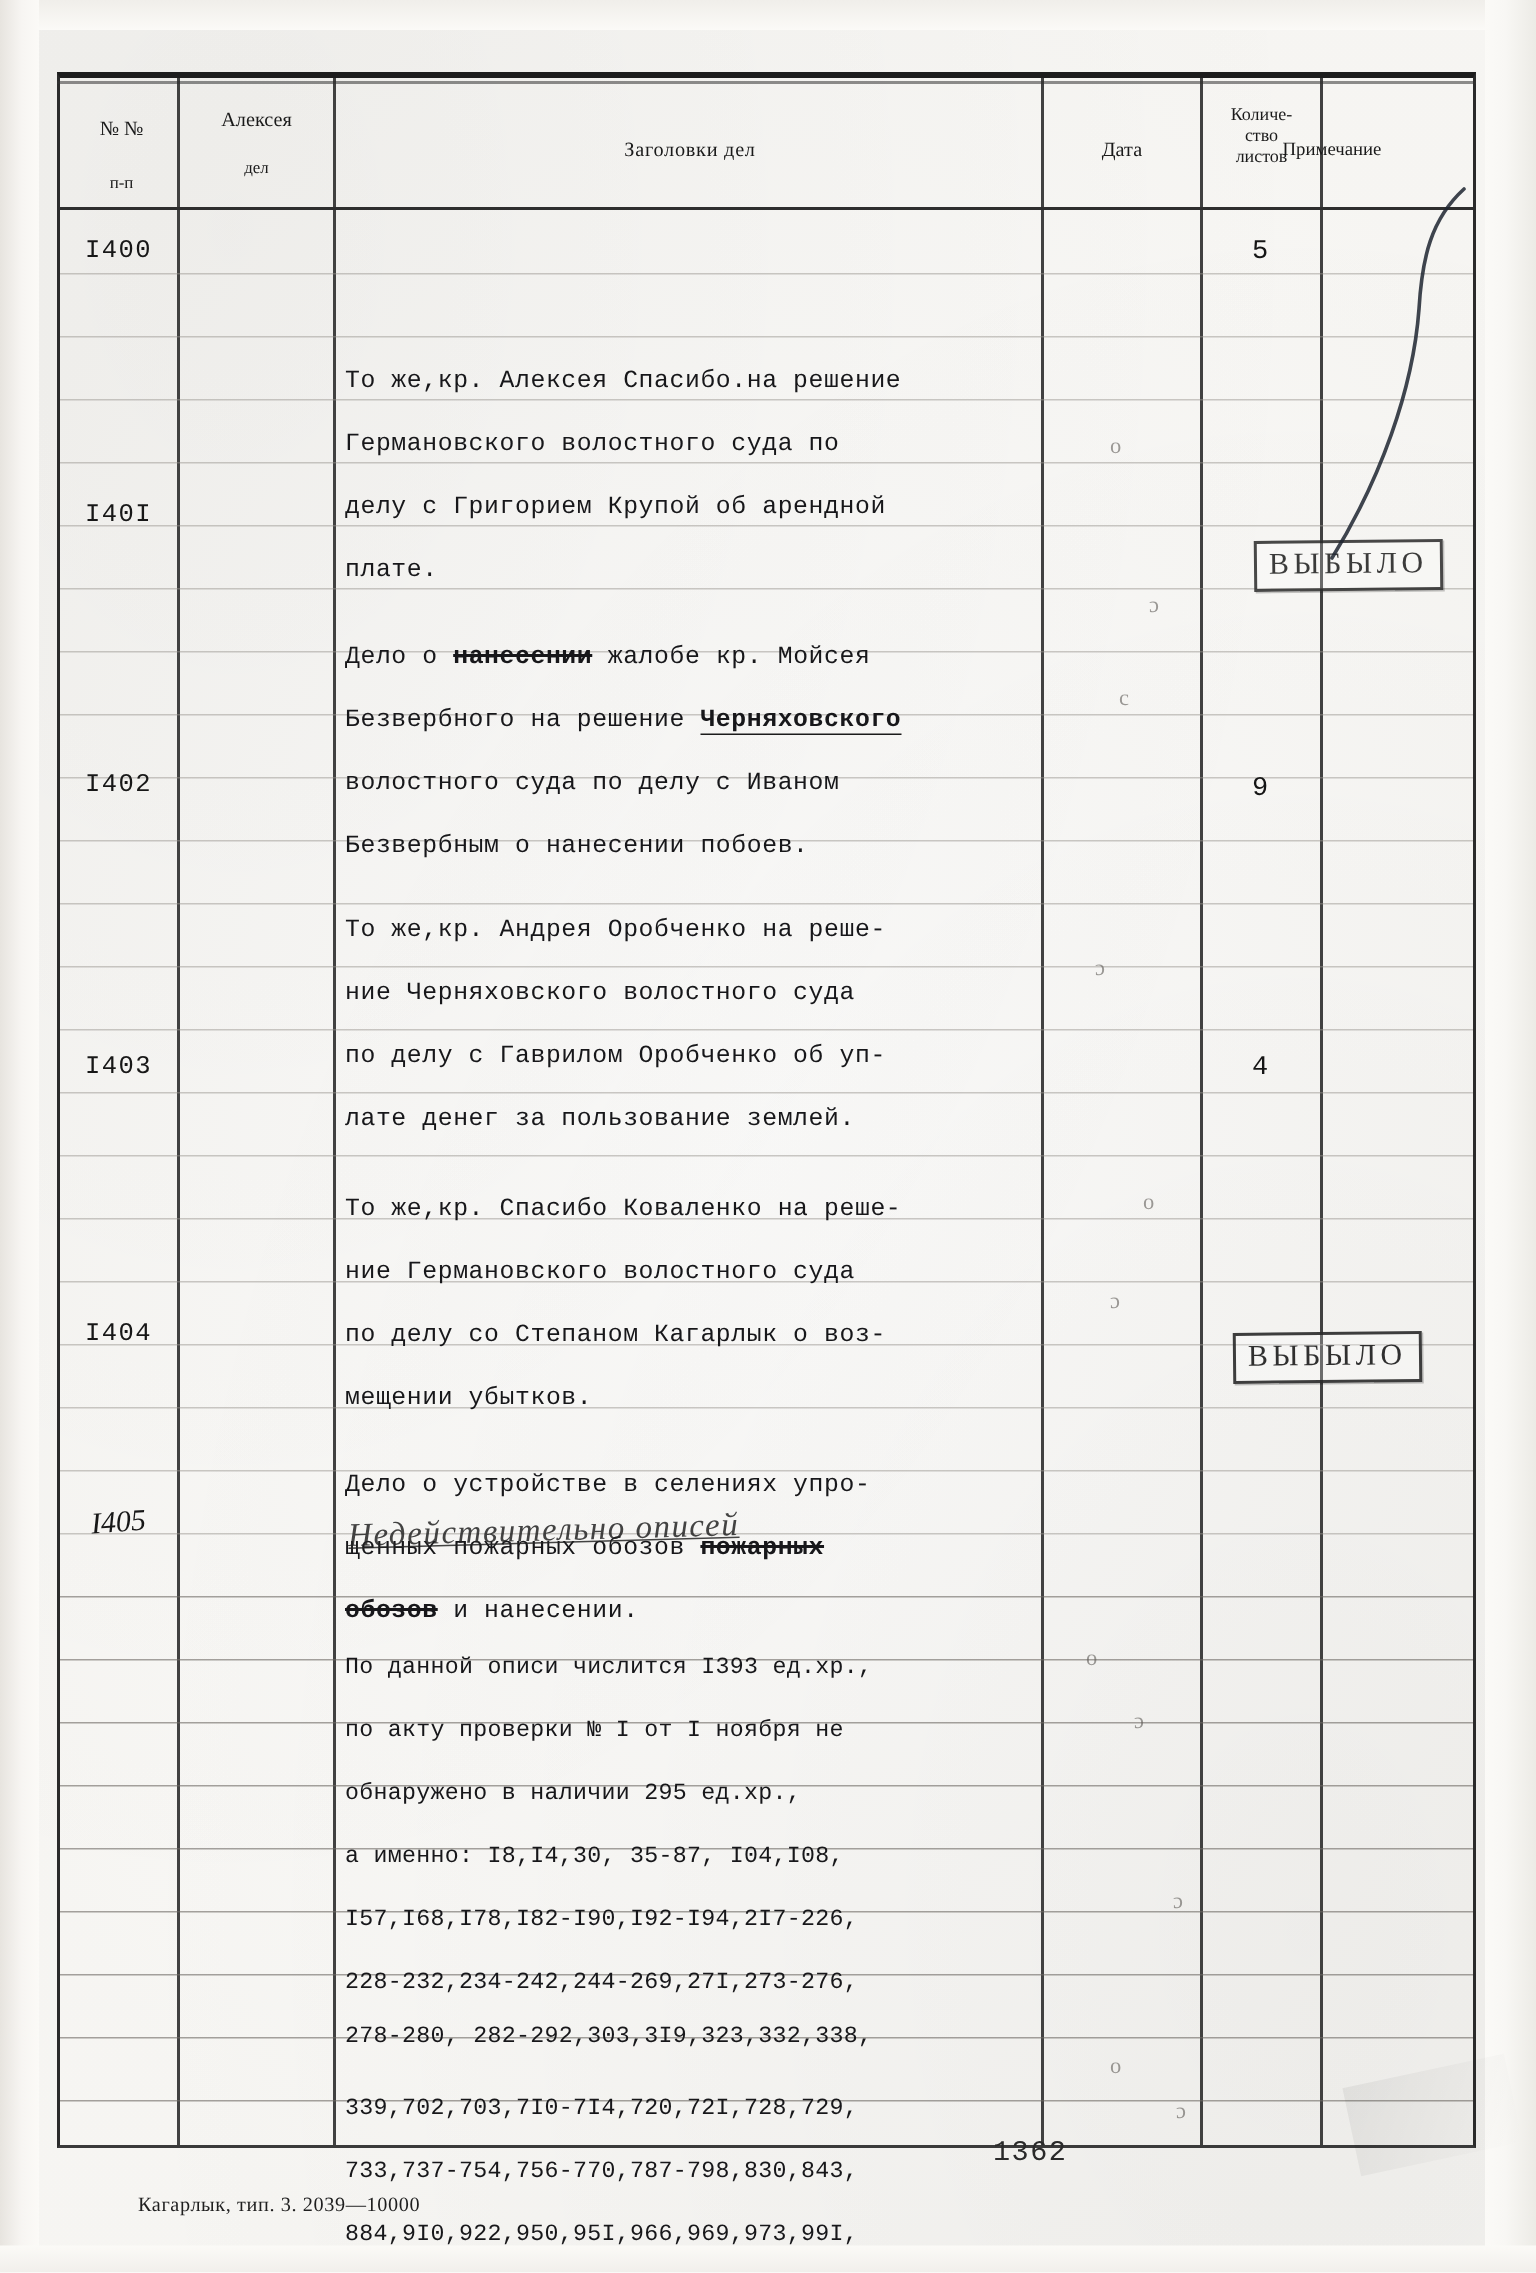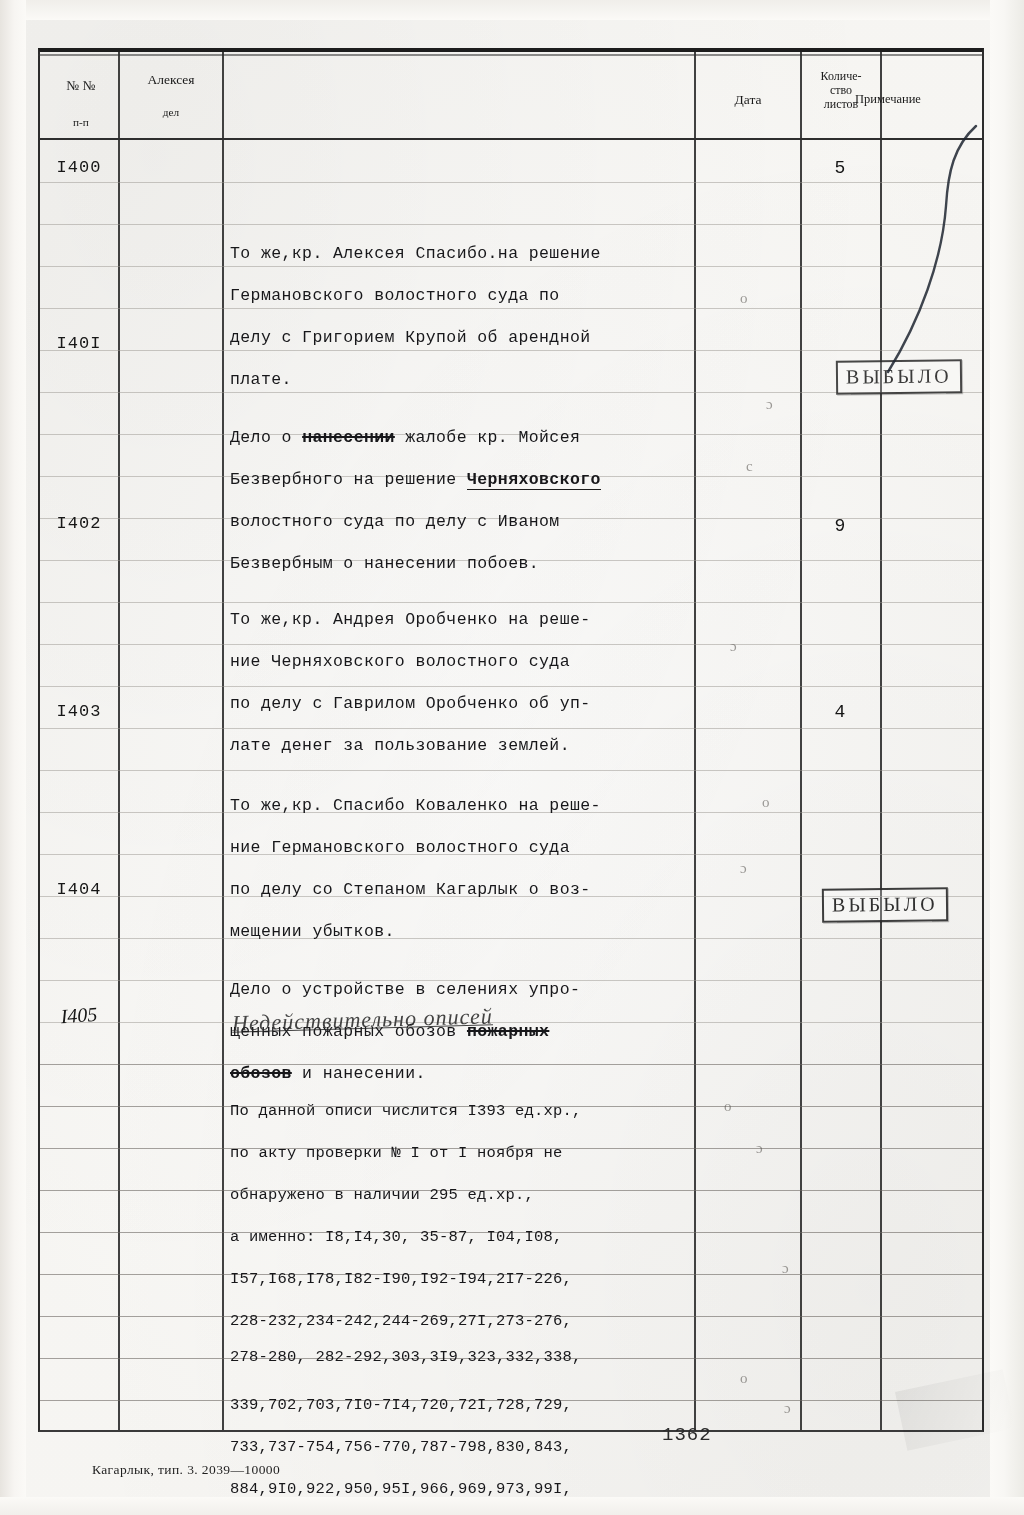--- a/index.html
+++ b/index.html
@@ -293,20 +293,21 @@
 
     <div class="thead">
       <div class="th num">
         <span>№ №</span>
         <small>п-п</small>
       </div>
       <div class="th index">
         <span>Алексея</span>
         <small>дел</small>
       </div>
+      <div class="th title">Заголовки  дел</div>
       <div class="th date">Дата</div>
       <div class="th count">
         <span>Количе-</span>
         <span>ство</span>
         <span>листов</span>
       </div>
       <div class="th note">Примечание</div>
     </div>
     <div class="thead-rule"></div>
 

